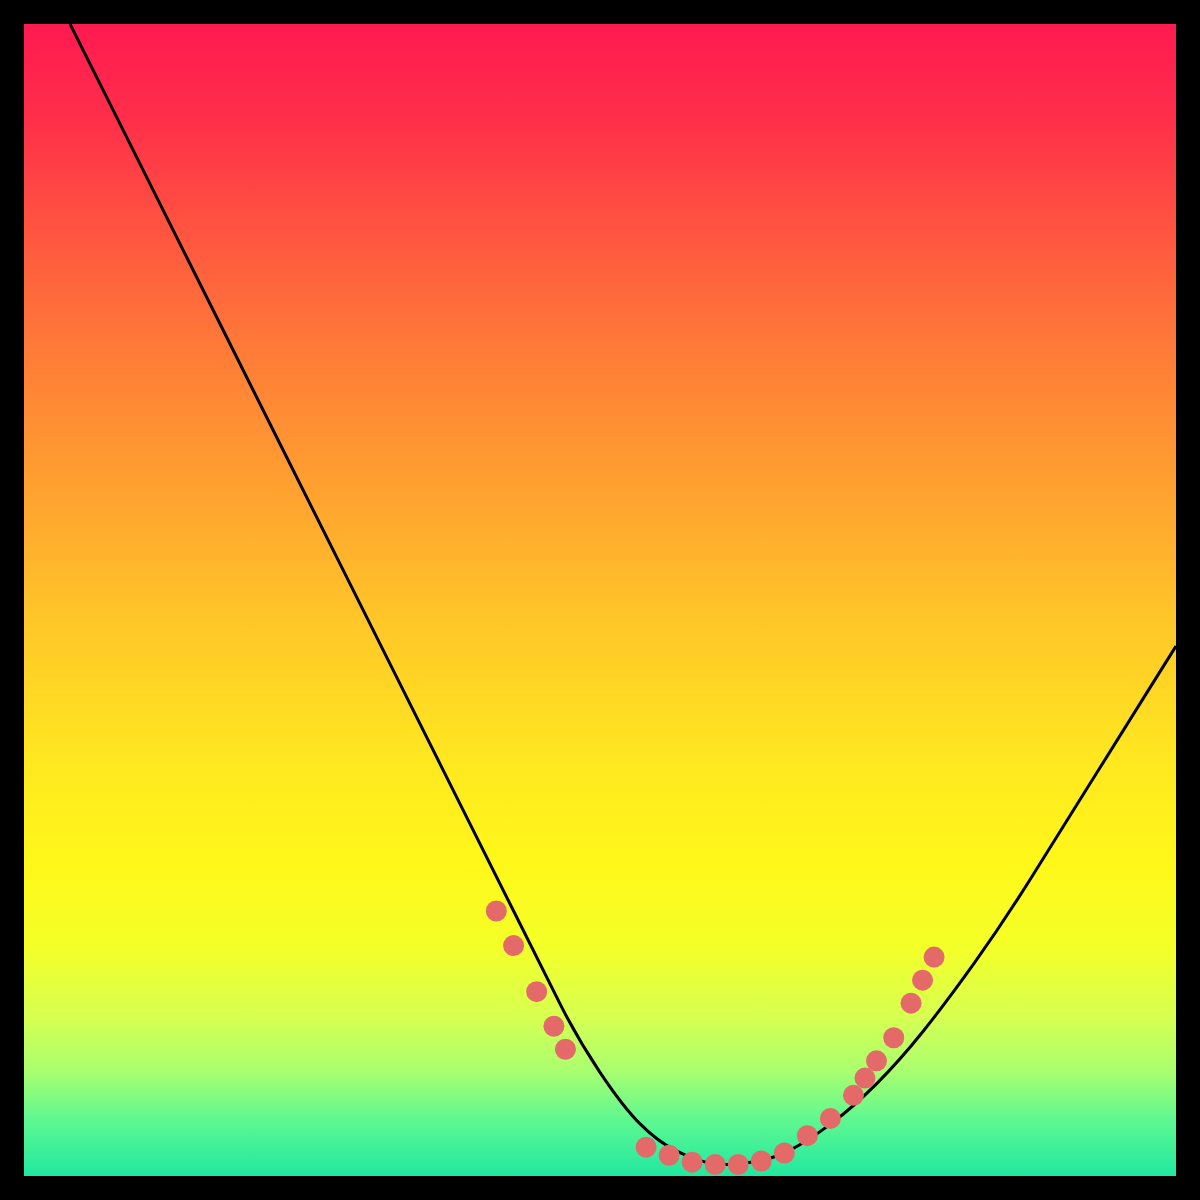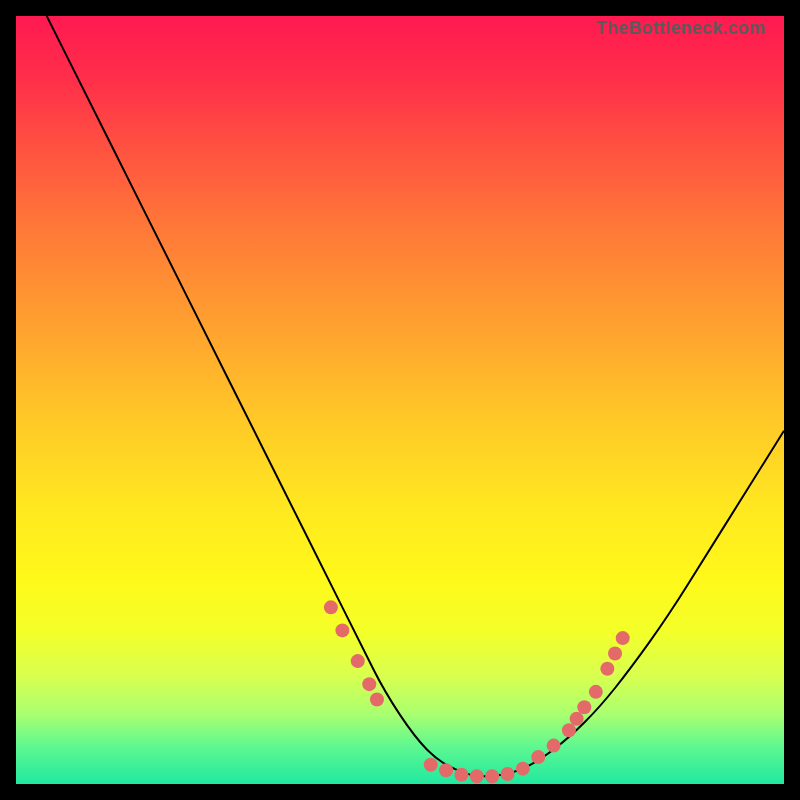--- a/index.html
+++ b/index.html
@@ -49,21 +49,20 @@
     width: 768px;
     height: 768px;
     pointer-events: none;
   }
 </style>
 </head>
 <body>
 
 <div class="chart-container">
   <div class="plot-area">
-    <div class="attribution">TheBottleneck.com</div>
     <svg class="curve" viewBox="0 0 768 768" preserveAspectRatio="none">
       <path fill="none" stroke="#000000" stroke-width="2" d="M 30.72 0.00 Q 30.72 0.00 53.76 46.08 Q 76.80 92.16 96.00 130.56 Q 115.20 168.96 134.40 207.36 Q 153.60 245.76 172.80 284.16 Q 192.00 322.56 211.20 360.96 Q 230.40 399.36 249.60 437.76 Q 268.80 476.16 288.00 514.56 Q 307.20 552.96 326.40 591.36 Q 345.60 629.76 357.12 652.80 Q 368.64 675.84 384.00 698.88 Q 399.36 721.92 410.88 733.44 Q 422.40 744.96 433.92 750.72 Q 445.44 756.48 453.12 758.40 Q 460.80 760.32 468.48 760.32 Q 476.16 760.32 487.68 758.40 Q 499.20 756.48 510.72 750.72 Q 522.24 744.96 537.60 733.44 Q 552.96 721.92 568.32 706.56 Q 583.68 691.20 599.04 672.00 Q 614.40 652.80 633.60 625.92 Q 652.80 599.04 672.00 568.32 Q 691.20 537.60 710.40 506.88 Q 729.60 476.16 748.80 445.44 T 768.00 414.72"></path>
       <g>
           <circle cx="314.88" cy="591.36" r="7" fill="#e46a6a" stroke="#d85858" stroke-width="0"></circle>
           <circle cx="326.40" cy="614.40" r="7" fill="#e46a6a" stroke="#d85858" stroke-width="0"></circle>
           <circle cx="341.76" cy="645.12" r="7" fill="#e46a6a" stroke="#d85858" stroke-width="0"></circle>
           <circle cx="353.28" cy="668.16" r="7" fill="#e46a6a" stroke="#d85858" stroke-width="0"></circle>
           <circle cx="360.96" cy="683.52" r="7" fill="#e46a6a" stroke="#d85858" stroke-width="0"></circle>
           <circle cx="414.72" cy="748.80" r="7" fill="#e46a6a" stroke="#d85858" stroke-width="0"></circle>
           <circle cx="430.08" cy="754.18" r="7" fill="#e46a6a" stroke="#d85858" stroke-width="0"></circle>

